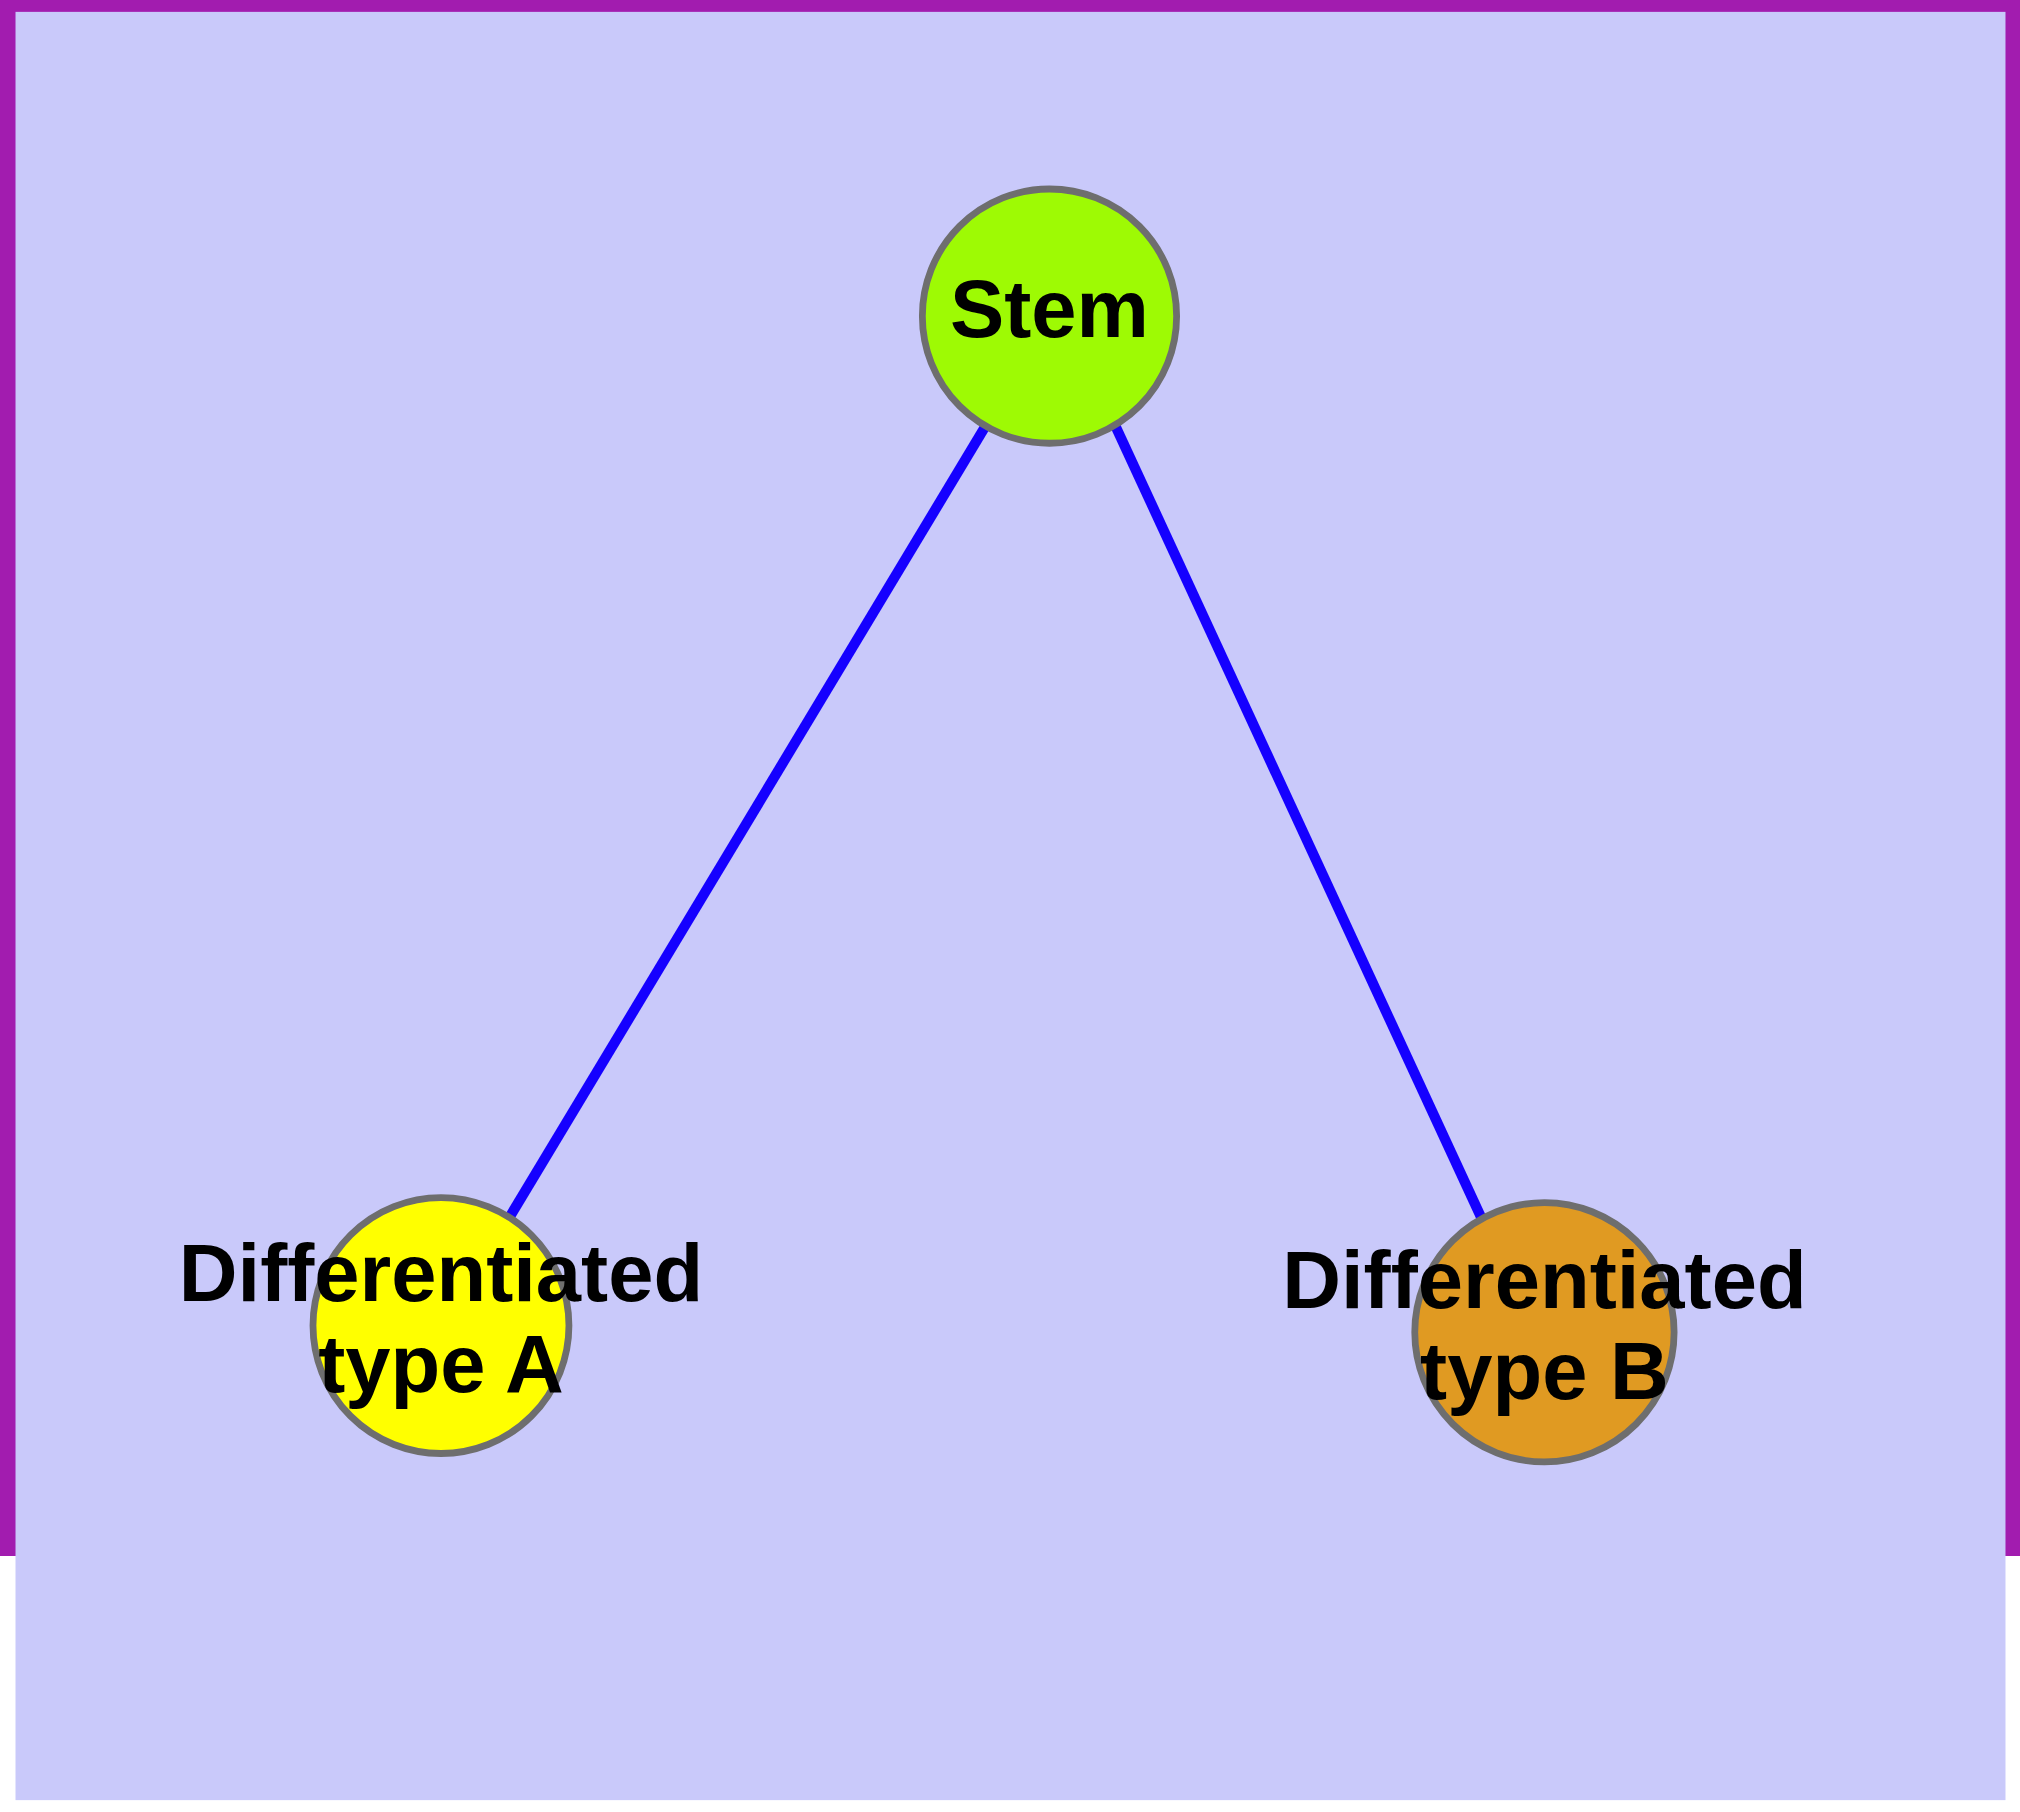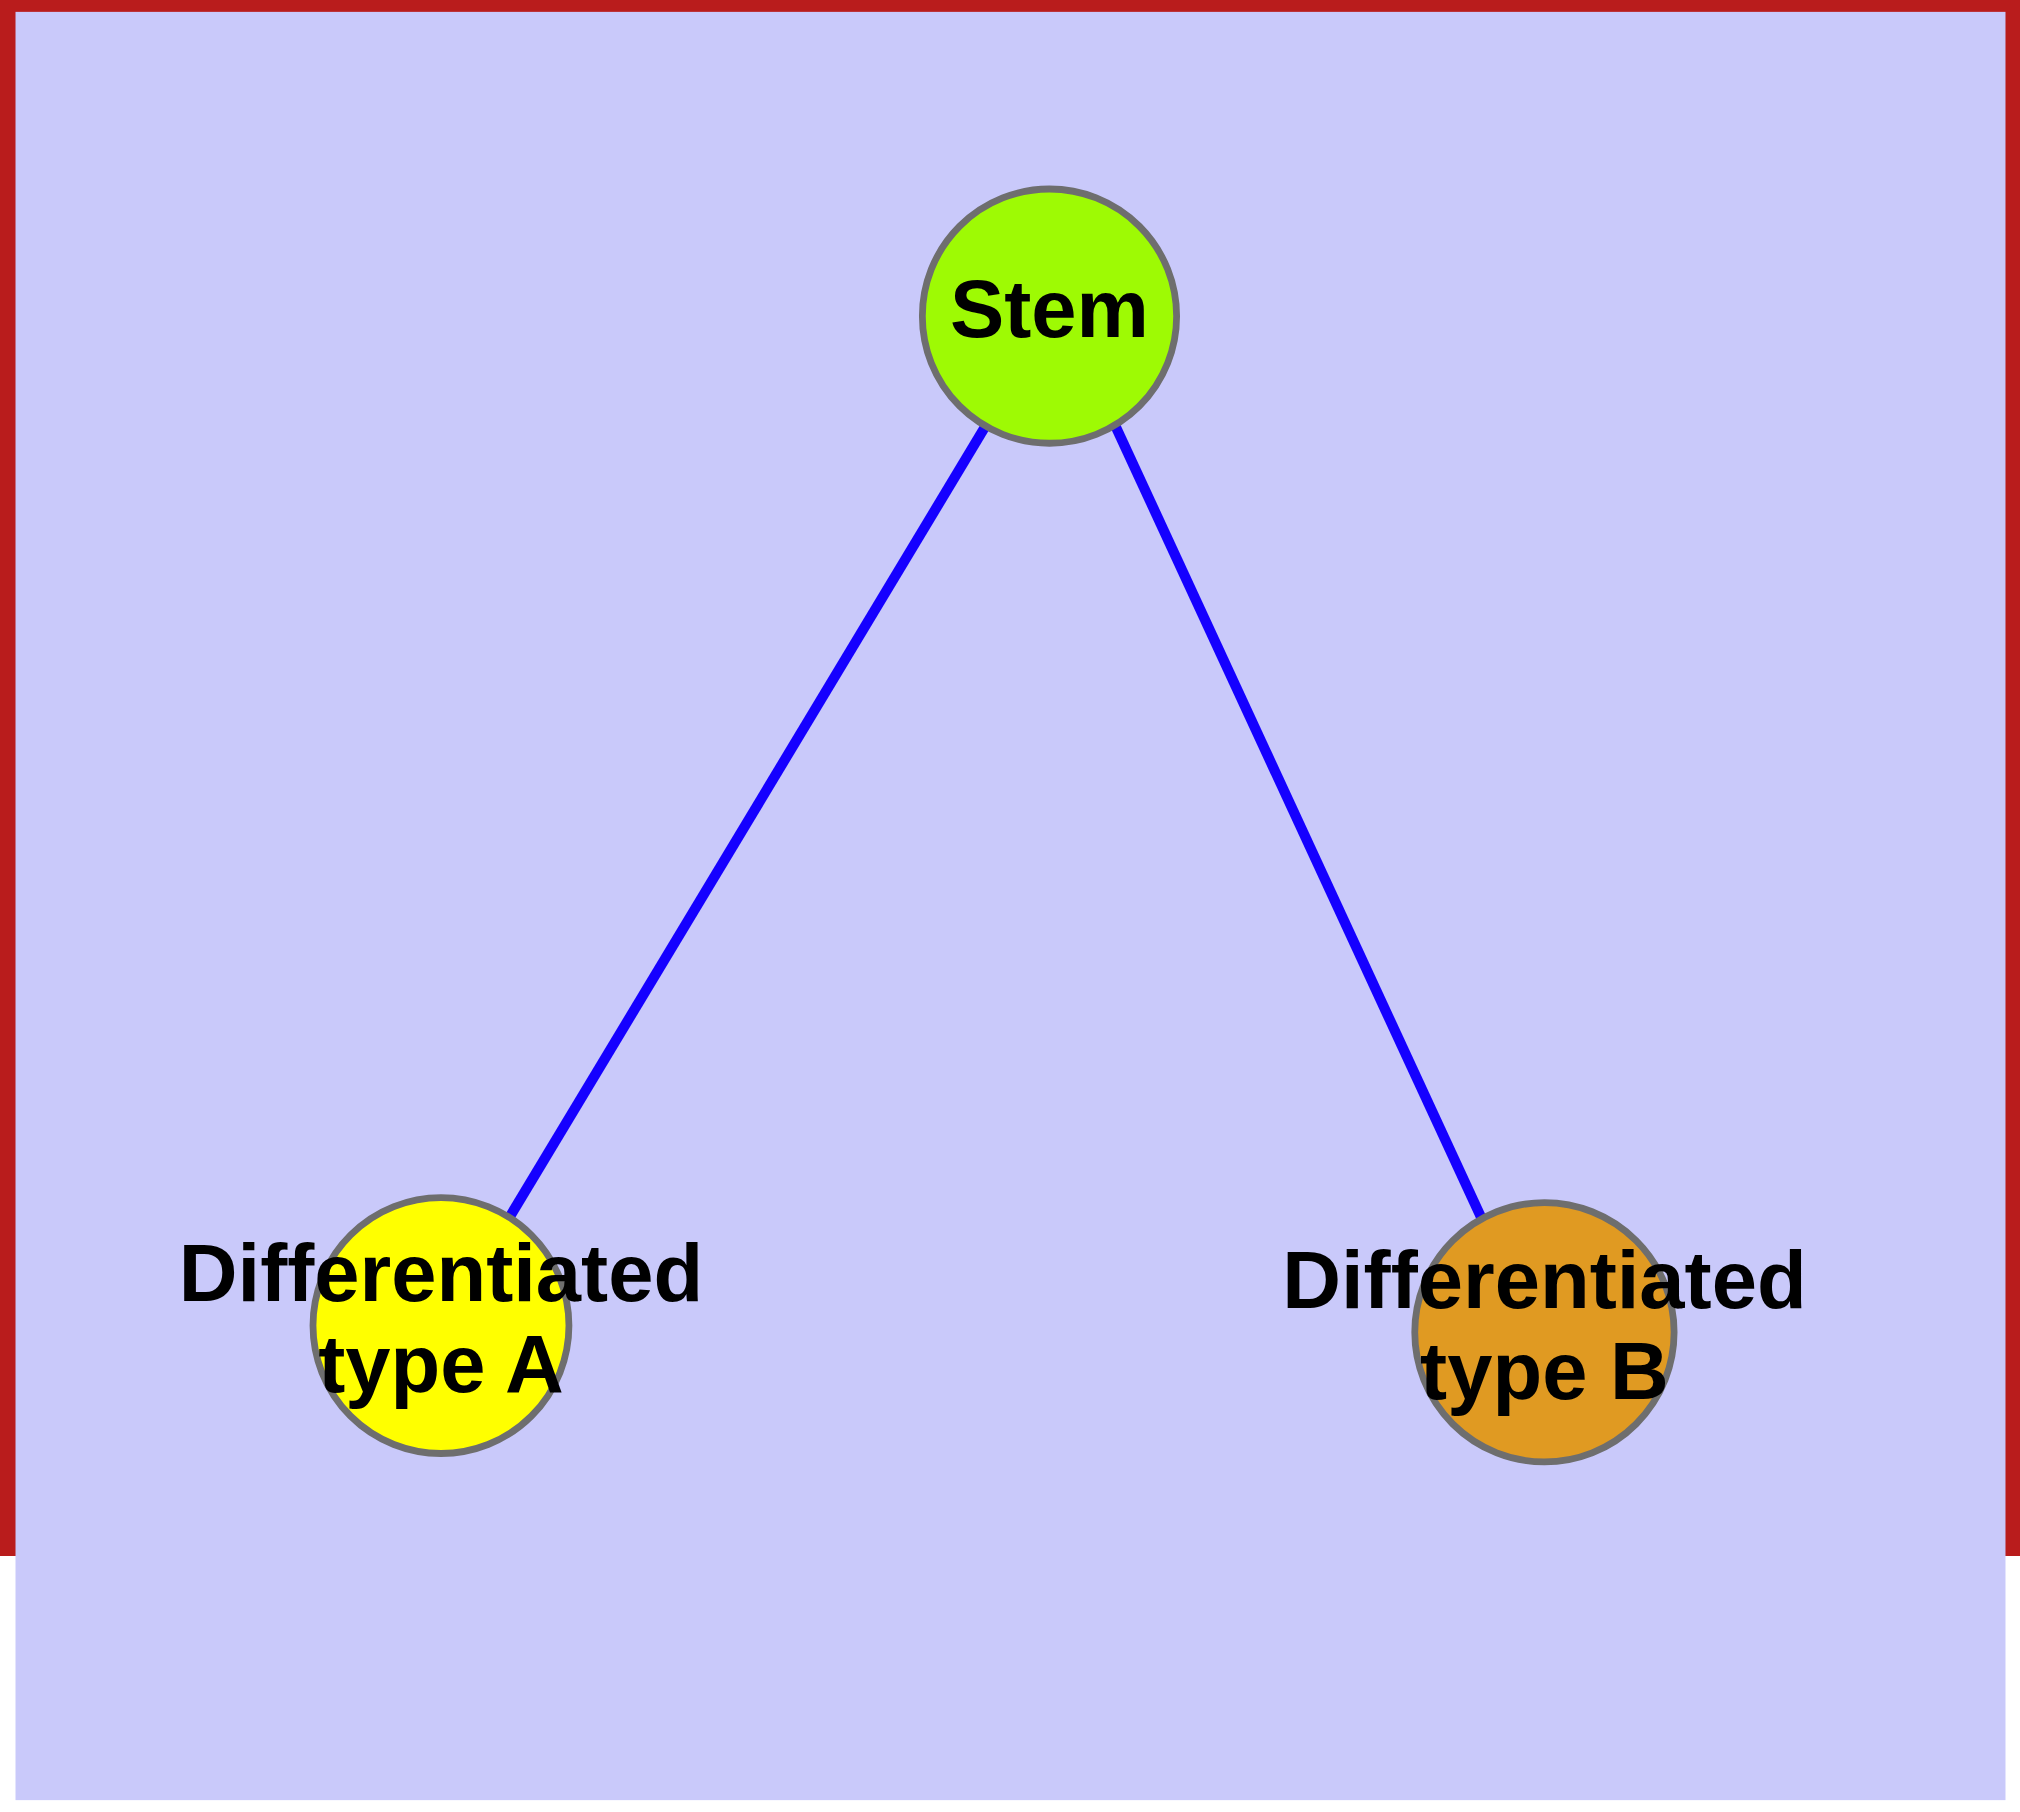--- a/index.html
+++ b/index.html
@@ -10,21 +10,21 @@
   body {
     width: 2021px;
     height: 1812px;
     overflow: hidden;
     font-family: "Liberation Sans", sans-serif;
   }
   #canvas {
     position: relative;
     width: 2021px;
     height: 1556px;
-    background: #b91c1c;
+    background: #a21caf;
   }
   #graph-svg {
     position: absolute;
     left: 0;
     top: 0;
     width: 2021px;
     height: 1812px;
     display: block;
   }
   .node-label {

